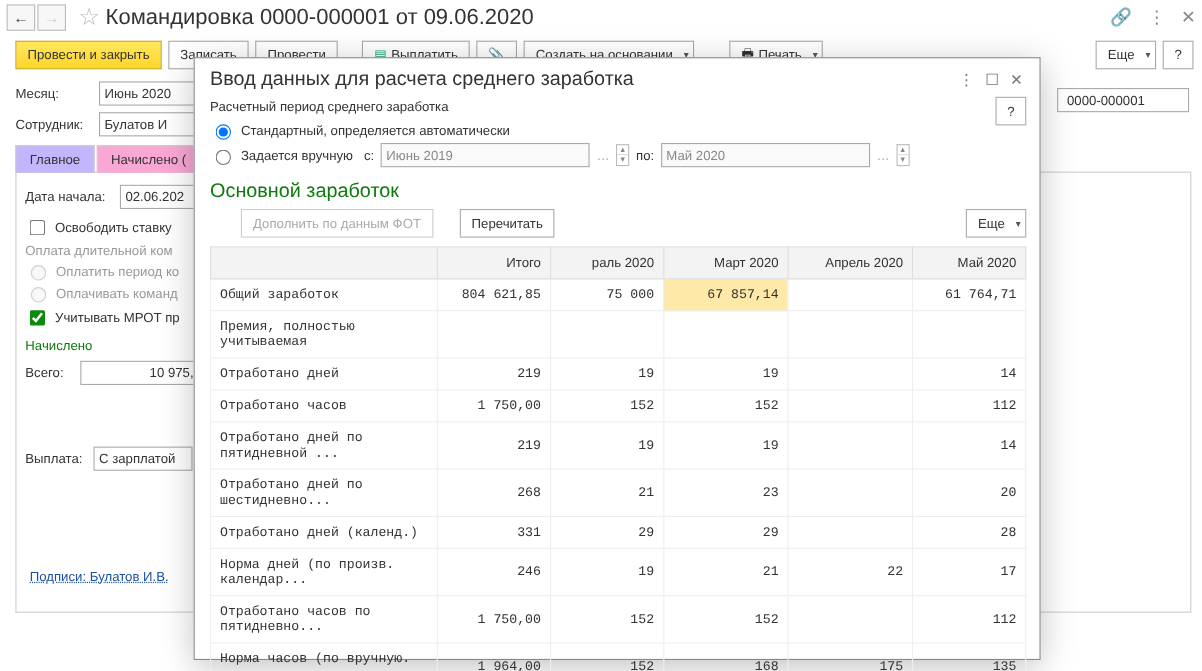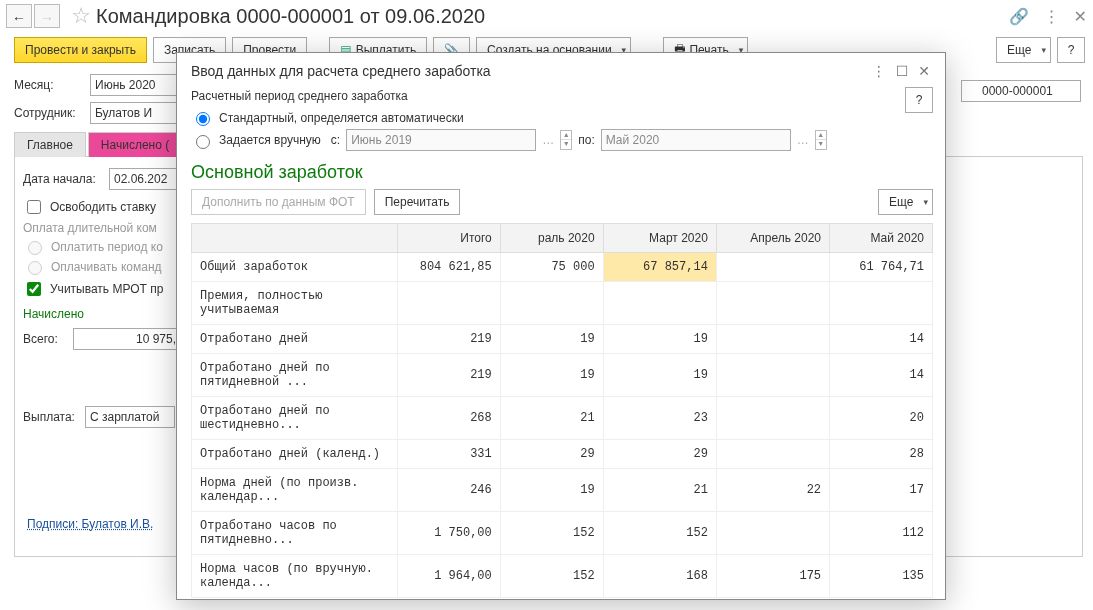--- a/index.html
+++ b/index.html
@@ -83,26 +83,26 @@
   .input-wide { width: 200px;}
   .tabs {
     display:flex;
     border-bottom:1px solid #ccc;
     margin: 4px 10px 0 14px;
   }
   .tab {
     border:1px solid #ccc;
     border-bottom:none;
     padding: 5px 12px;
-    background:#ec4899;
+    background:#f9a8d4;
     margin-right:2px;
     position:relative;
     top:1px;
   }
-  .tab.active { background:#e5e5e5;text-align:right; }
+  .tab.active { background:#c4b5fd;text-align:right; }
   .tabbody {
     border:1px solid #ccc;
     border-top:none;
     margin: 0 10px 4px 14px;
     padding: 8px 8px 10px 8px;
   }
   .checkbox-row { display:flex; align-items:center; gap:6px; margin:4px 0;}
   input[type=checkbox]{ width:14px; height:14px;}
   .radio-disabled { color:#999; margin:3px 0; display:flex; gap:6px; align-items:center;}
   .green-section { color:#0c7a0c; margin:8px 0 4px 0;}
@@ -116,33 +116,33 @@
     height: 548px;
     background:#fff;
     border:1px solid #888;
     box-shadow: 0 6px 30px rgba(0,0,0,0.25);
     display:flex; flex-direction:column;
   }
   .modal-header {
     display:flex; align-items:center;
     padding: 8px 10px 6px 14px;
   }
-  .modal-title { font-size:14px; flex:1; color:#333;}
+  .modal-title { font-size:18px; flex:1; color:#333;}
   .modal-ctrl { color:#777; padding:2px 5px; font-size:14px; cursor:pointer; }
   .modal-body { padding: 0 12px 8px 14px; flex:1; display:flex; flex-direction:column;}
   .modal-subhead { font-size:12px; color:#333; margin:2px 0 6px 0;}
   .radio-row { display:flex; align-items:center; gap:6px; margin:3px 0;}
   input[type=radio]{ width:14px; height:14px;}
   .period-inputs { display:inline-flex; align-items:center; gap:6px; margin-left:4px;}
   .period-inputs .input { width:190px; color:#888; background:#fafafa;}
   .stepper { display:inline-flex; flex-direction:column; border:1px solid #bbb;}
   .stepper span{ font-size:8px; height:9px; line-height:8px; padding:0 3px; color:#888; border-bottom:1px solid #ddd;}
   .stepper span:last-child{border:none;}
   .modal-section-title { color:#0c7a0c; font-size:18px; margin:8px 0 6px 0;}
-  .modal-toolbar { display:flex; align-items:center; gap:8px; margin-bottom:8px;}
+  .modal-toolbar { display:flex; align-items:center; gap:24px; margin-bottom:8px;margin-left:28px;}
   .modal-toolbar .spacer{flex:1;}
   .btn-disabled { color:#aaa; border-color:#ccc;}
   table.data {
     width:100%;
     border-collapse:collapse;
     font-size:12px;
   }
   table.data th {
     background:#f3f3f3;
     border:1px solid #ddd;
@@ -160,21 +160,21 @@
   }
   table.data td:first-child { text-align:left; color:#333;}
   table.data tr.hl td.hlcell {
     background:#ffe9a8;
   }
   .hidden-right {
     position:absolute; right:12px; top:80px;
   }
   .number-box {
     border:1px solid #aaa; height:22px; width:120px;
-    display:inline-flex; align-items:center; padding:0 20px;
+    display:inline-flex; align-items:center; padding:0 8px;
   }
 </style>
 </head>
 <body>
 
 <div class="titlebar">
   <div class="nav-arrow">←</div>
   <div class="nav-arrow" style="color:#ccc;">→</div>
   <div class="star">☆</div>
   <div class="title">Командировка 0000-000001 от 09.06.2020</div>
@@ -344,20 +344,28 @@
           </tr>
           <tr>
             <td>Отработано дней</td>
             <td>219</td>
             <td>19</td>
             <td>19</td>
             <td></td>
             <td>14</td>
           </tr>
           <tr>
+            <td>Отработано часов</td>
+            <td>1 750,00</td>
+            <td>152</td>
+            <td>152</td>
+            <td></td>
+            <td>112</td>
+          </tr>
+          <tr>
             <td>Отработано дней по пятидневной ...</td>
             <td>219</td>
             <td>19</td>
             <td>19</td>
             <td></td>
             <td>14</td>
           </tr>
           <tr>
             <td>Отработано дней по шестидневно...</td>
             <td>268</td>

